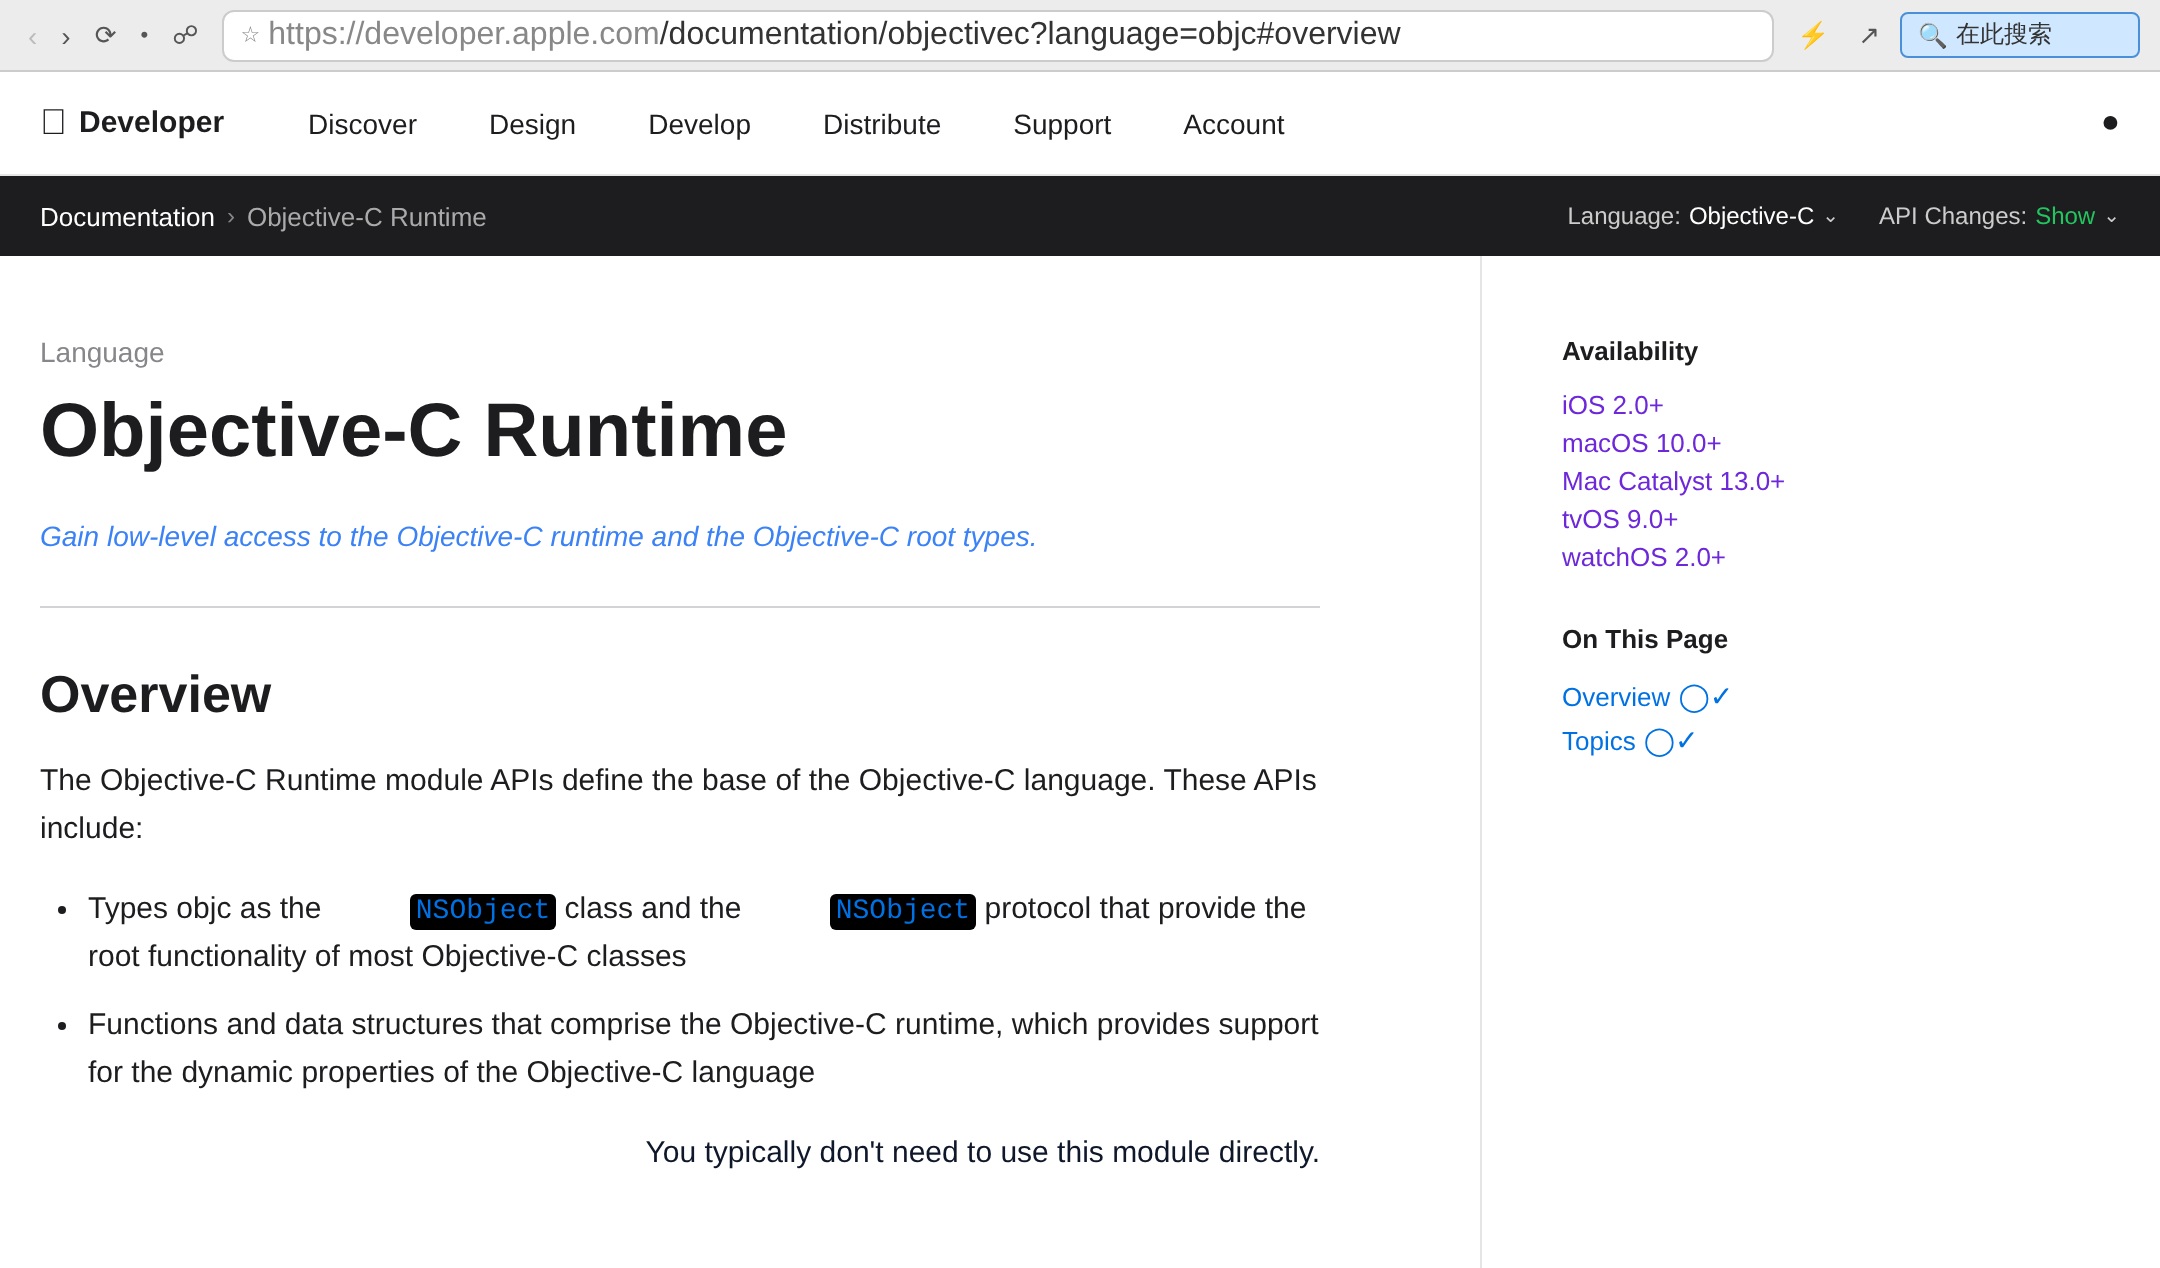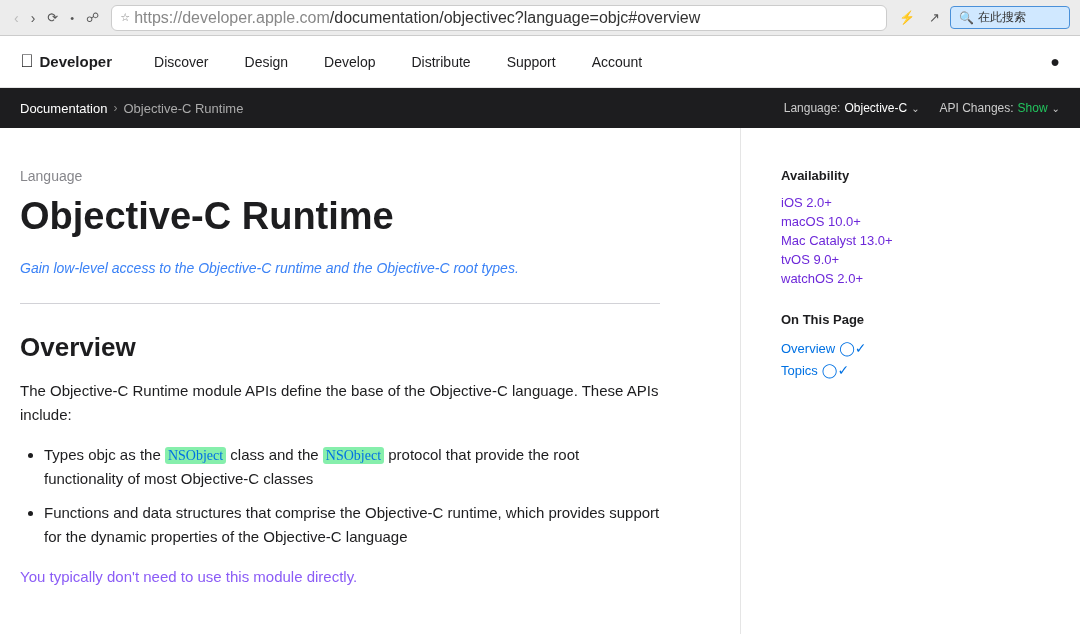--- a/index.html
+++ b/index.html
@@ -246,32 +246,34 @@
       margin-bottom: 16px;
     }
     .overview-list li {
       font-size: 15px;
       color: #1d1d1f;
       line-height: 1.6;
       margin-bottom: 10px;
     }
     .code-link {
       color: #0071e3;
-      font-family: Liberation Serif, serif;
+      font-family: Liberation Mono, monospace;
       font-size: 14px;
       text-decoration: none;
-      background: #86efac;
+      background: #000000;
       padding: 1px 3px;
       border-radius: 3px;
+      margin-left: 40px;
     }
     .closing-text {
       font-size: 15px;
-      color: #8b5cf6;
+      color: #0f172a;
       line-height: 1.6;
       margin-bottom: 16px;
+      text-align: right;
     }
 
     
     .sidebar-section-title {
       font-size: 13px;
       font-weight: 700;
       color: #1d1d1f;
       margin-bottom: 10px;
     }
     .sidebar-availability-list {

